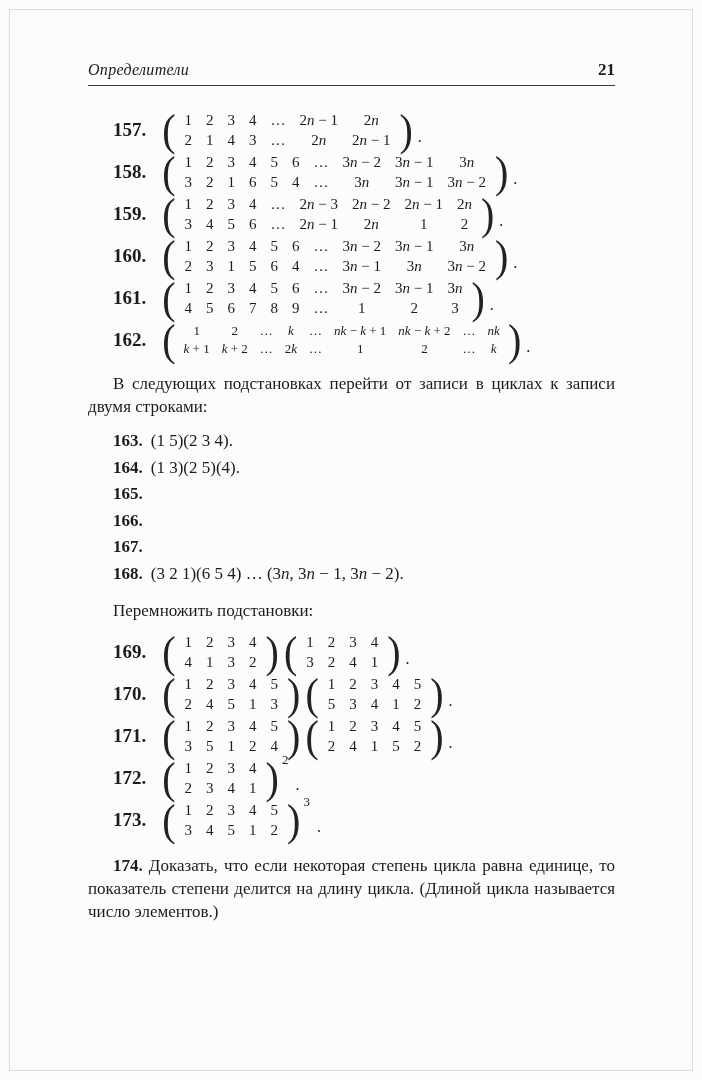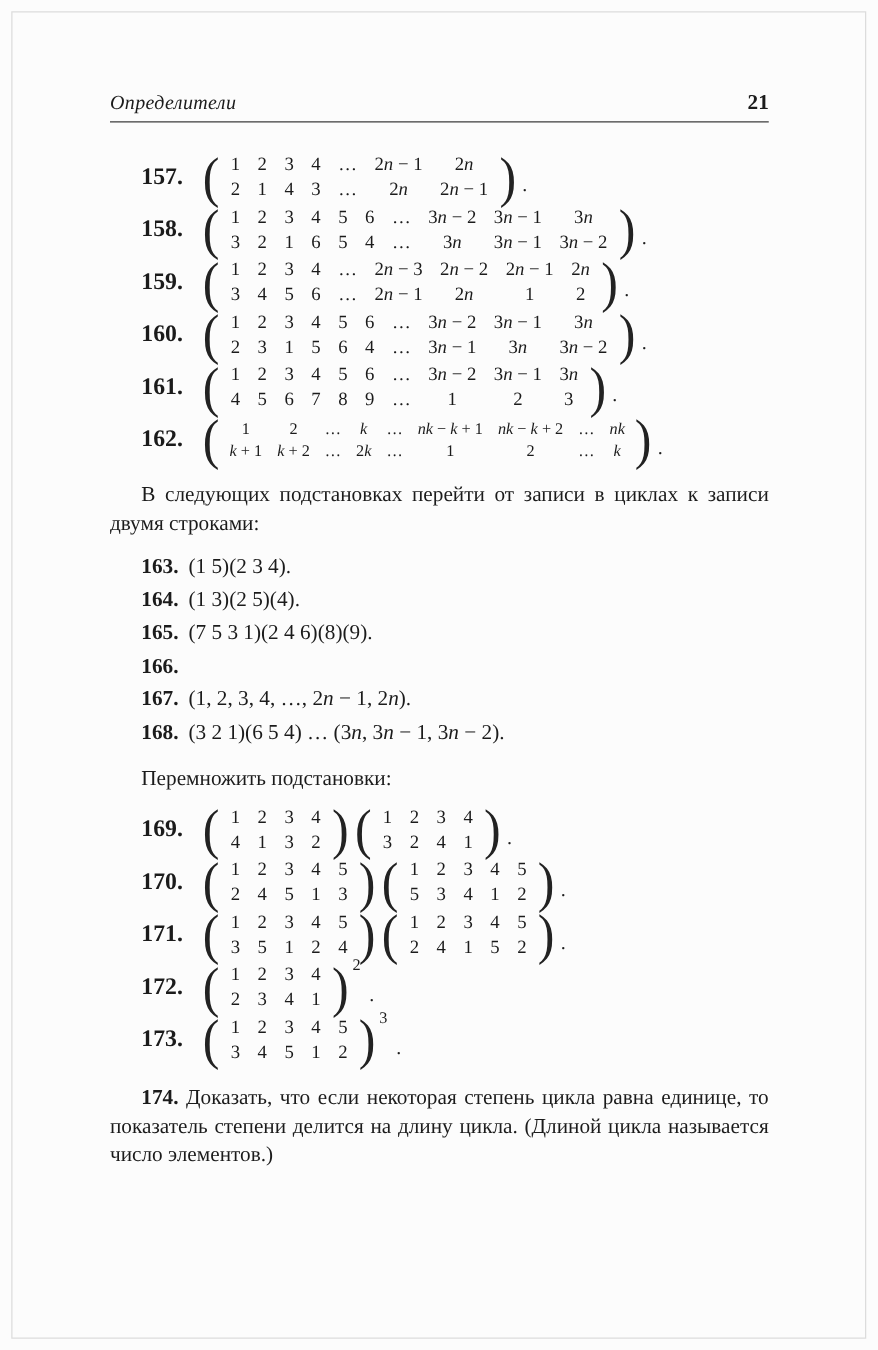--- a/index.html
+++ b/index.html
@@ -11,21 +11,21 @@
     color: #1b1b1b;
     position: relative;
     overflow: hidden;
   }
   .page-frame {
     position: absolute; inset: 9px;
     border: 1px solid #dcdcdc;
     pointer-events: none;
   }
   .content {
-    position: absolute; left: 88px; top: 72px; width: 527px;
+    position: absolute; left: 88px; top: 60px; width: 527px;
   }
   .header {
     display: flex; justify-content: space-between; align-items: baseline;
     border-bottom: 1.4px solid #3c3c3c;
     padding-bottom: 5px;
   }
   .header .title { font-style: italic; font-size: 16px; letter-spacing: .3px; }
   .header .pageno { font-weight: bold; font-size: 17px; }
   .flow { margin-top: 24px; }
   .problem { padding-left: 25px; }
@@ -351,28 +351,26 @@
       <div class="problem inline-problem">
         <span class="pnum">163.</span>
         <span class="ptext">(1 5)(2 3 4).</span>
       </div>
       <div class="problem inline-problem">
         <span class="pnum">164.</span>
         <span class="ptext">(1 3)(2 5)(4).</span>
       </div>
       <div class="problem inline-problem">
         <span class="pnum">165.</span>
-        <span class="ptext">(7 5 3 1)(2 4 6)(8)(9).</span>
       </div>
       <div class="problem inline-problem">
         <span class="pnum">166.</span>
       </div>
       <div class="problem inline-problem">
         <span class="pnum">167.</span>
-        <span class="ptext">(1, 2, 3, 4, …, 2<i>n</i> − 1, 2<i>n</i>).</span>
       </div>
       <div class="problem inline-problem">
         <span class="pnum">168.</span>
         <span class="ptext">(3 2 1)(6 5 4) … (3<i>n</i>, 3<i>n</i> − 1, 3<i>n</i> − 2).</span>
       </div>
       <p class="para">Перемножить подстановки:</p>
       <div class="problem matrix-problem">
         <span class="pnum">169.</span>
         <span class="matrix">
           <span class="paren">(</span>

